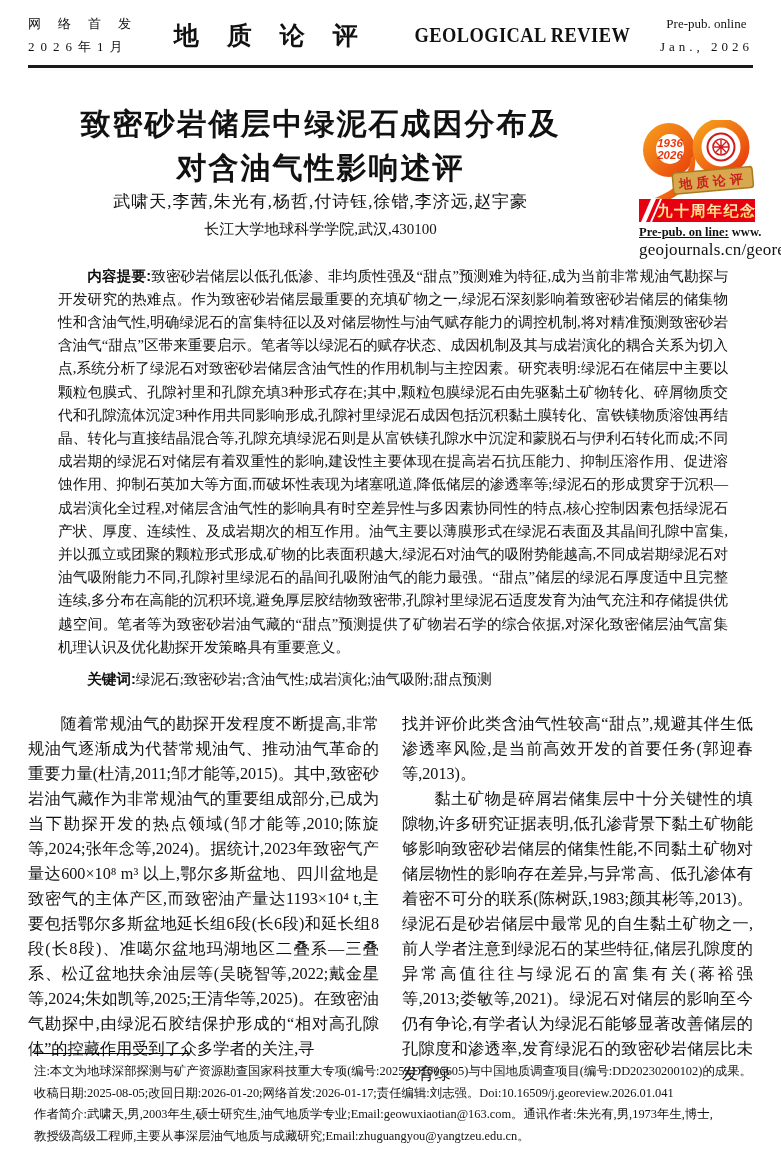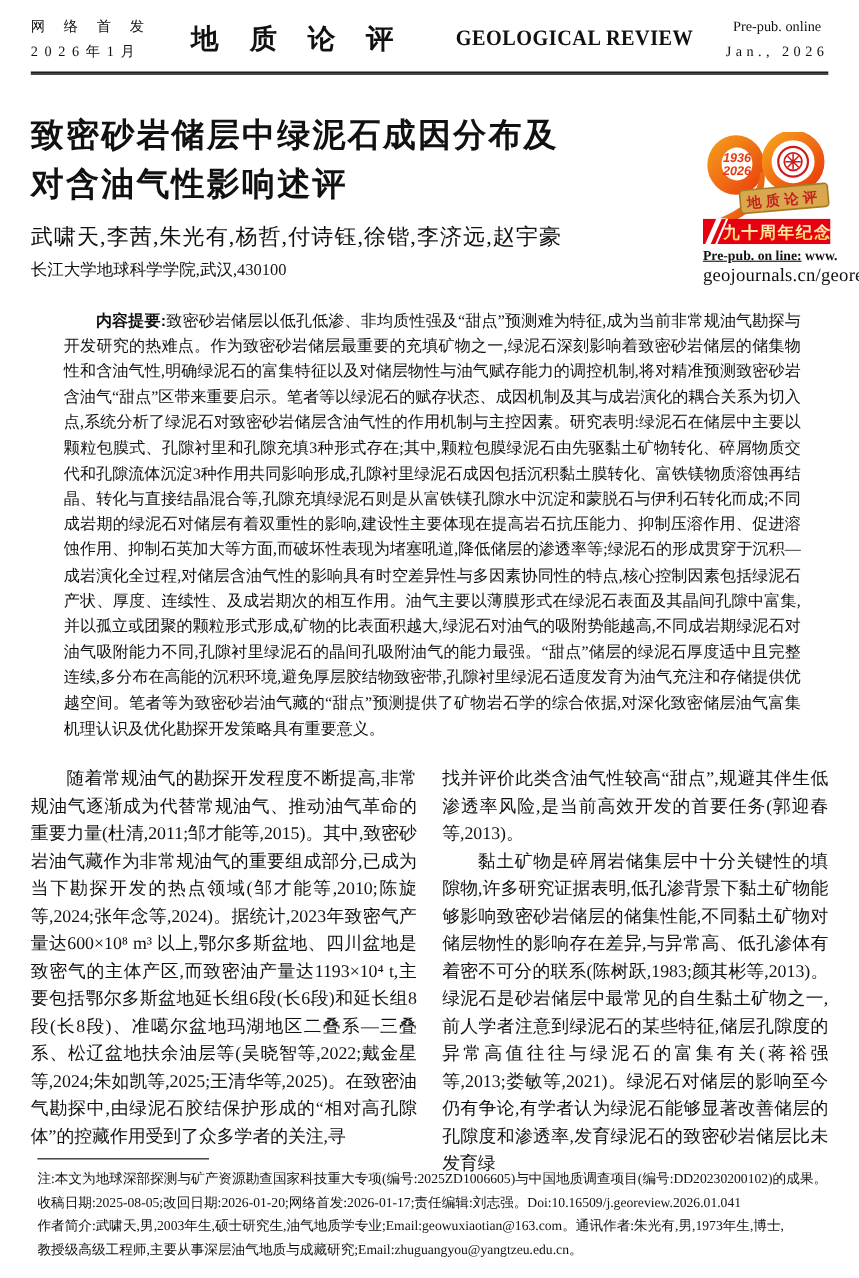--- a/index.html
+++ b/index.html
@@ -17,24 +17,24 @@
   .mh-left .l1 { letter-spacing: 17px; }
   .mh-left .l2 { letter-spacing: 6px; }
   .mh-cn { font-size: 25px; font-weight: bold; letter-spacing: 28px; white-space: nowrap; margin-left: 6px; }
   .mh-en { font-size: 20px; font-weight: bold; white-space: nowrap; letter-spacing: 0.5px; transform: scaleX(0.92); }
   .mh-right { font-size: 13px; line-height: 1.75; text-align: center; white-space: nowrap; }
   .mh-right .l2 { letter-spacing: 4px; }
   .double-rule { height: 3px; border-top: 2px solid #1a1a1a; border-bottom: 1.5px solid #1a1a1a; }
 
   
   .head-zone { position: relative; }
-  .title-wrap { margin-right: 140px; }
+  .title-wrap { margin-right: 140px; text-align: center; }
   .paper-title { margin-top: 34px; font-family: "Liberation Sans", "DejaVu Sans", sans-serif;
     font-weight: bold; font-size: 30px; line-height: 44px; letter-spacing: 2px; }
-  .authors { margin-top: 12px; font-size: 20px; letter-spacing: 1px; }
+  .authors { margin-top: 0; font-size: 17px; letter-spacing: 1px; }
   .affiliation { margin-top: 7px; font-size: 15px; }
 
   
   .logo { position: absolute; top: 18px; right: -2px; width: 116px; text-align: center; margin-left: 44px; }
   .logo svg { display: block; }
   .logo-url1 { margin-top: 3px; font-size: 12.5px; font-weight: bold; white-space: nowrap; }
   .logo-url1 .ul { text-decoration: underline; }
   .logo-url2 { font-size: 17px; font-weight: normal; letter-spacing: 0.2px; white-space: nowrap; }
 
   
@@ -124,20 +124,23 @@
       </svg>
       <div class="logo-url1"><span class="ul">Pre-pub. on line:</span><span> www.</span></div>
       <div class="logo-url2">geojournals.cn/georev</div>
     </div>
   </div>
 
   <div class="abstract">
     <p><span class="b">内容提要:</span><span>致密砂岩储层以低孔低渗、非均质性强及“甜点”预测难为特征,成为当前非常规油气勘探与开发研究的热难点。作为致密砂岩储层最重要的充填矿物之一,绿泥石深刻影响着致密砂岩储层的储集物性和含油气性,明确绿泥石的富集特征以及对储层物性与油气赋存能力的调控机制,将对精准预测致密砂岩含油气“甜点”区带来重要启示。笔者等以绿泥石的赋存状态、成因机制及其与成岩演化的耦合关系为切入点,系统分析了绿泥石对致密砂岩储层含油气性的作用机制与主控因素。研究表明:绿泥石在储层中主要以颗粒包膜式、孔隙衬里和孔隙充填3种形式存在;其中,颗粒包膜绿泥石由先驱黏土矿物转化、碎屑物质交代和孔隙流体沉淀3种作用共同影响形成,孔隙衬里绿泥石成因包括沉积黏土膜转化、富铁镁物质溶蚀再结晶、转化与直接结晶混合等,孔隙充填绿泥石则是从富铁镁孔隙水中沉淀和蒙脱石与伊利石转化而成;不同成岩期的绿泥石对储层有着双重性的影响,建设性主要体现在提高岩石抗压能力、抑制压溶作用、促进溶蚀作用、抑制石英加大等方面,而破坏性表现为堵塞吼道,降低储层的渗透率等;绿泥石的形成贯穿于沉积—成岩演化全过程,对储层含油气性的影响具有时空差异性与多因素协同性的特点,核心控制因素包括绿泥石产状、厚度、连续性、及成岩期次的相互作用。油气主要以薄膜形式在绿泥石表面及其晶间孔隙中富集,并以孤立或团聚的颗粒形式形成,矿物的比表面积越大,绿泥石对油气的吸附势能越高,不同成岩期绿泥石对油气吸附能力不同,孔隙衬里绿泥石的晶间孔吸附油气的能力最强。“甜点”储层的绿泥石厚度适中且完整连续,多分布在高能的沉积环境,避免厚层胶结物致密带,孔隙衬里绿泥石适度发育为油气充注和存储提供优越空间。笔者等为致密砂岩油气藏的“甜点”预测提供了矿物岩石学的综合依据,对深化致密储层油气富集机理认识及优化勘探开发策略具有重要意义。</span></p>
   </div>
 
+  <div class="keywords">
+    <span class="b">关键词:</span><span>绿泥石;致密砂岩;含油气性;成岩演化;油气吸附;甜点预测</span>
+  </div>
 
   <div class="columns">
     <div class="col">
       <p>随着常规油气的勘探开发程度不断提高,非常规油气逐渐成为代替常规油气、推动油气革命的重要力量(杜清,2011;邹才能等,2015)。其中,致密砂岩油气藏作为非常规油气的重要组成部分,已成为当下勘探开发的热点领域(邹才能等,2010;陈旋等,2024;张年念等,2024)。据统计,2023年致密气产量达600×10⁸ m³ 以上,鄂尔多斯盆地、四川盆地是致密气的主体产区,而致密油产量达1193×10⁴ t,主要包括鄂尔多斯盆地延长组6段(长6段)和延长组8段(长8段)、准噶尔盆地玛湖地区二叠系—三叠系、松辽盆地扶余油层等(吴晓智等,2022;戴金星等,2024;朱如凯等,2025;王清华等,2025)。在致密油气勘探中,由绿泥石胶结保护形成的“相对高孔隙体”的控藏作用受到了众多学者的关注,寻</p>
     </div>
     <div class="col">
       <p class="cont">找并评价此类含油气性较高“甜点”,规避其伴生低渗透率风险,是当前高效开发的首要任务(郭迎春等,2013)。</p>
       <p>黏土矿物是碎屑岩储集层中十分关键性的填隙物,许多研究证据表明,低孔渗背景下黏土矿物能够影响致密砂岩储层的储集性能,不同黏土矿物对储层物性的影响存在差异,与异常高、低孔渗体有着密不可分的联系(陈树跃,1983;颜其彬等,2013)。绿泥石是砂岩储层中最常见的自生黏土矿物之一,前人学者注意到绿泥石的某些特征,储层孔隙度的异常高值往往与绿泥石的富集有关(蒋裕强等,2013;娄敏等,2021)。绿泥石对储层的影响至今仍有争论,有学者认为绿泥石能够显著改善储层的孔隙度和渗透率,发育绿泥石的致密砂岩储层比未发育绿</p>
     </div>
   </div>

